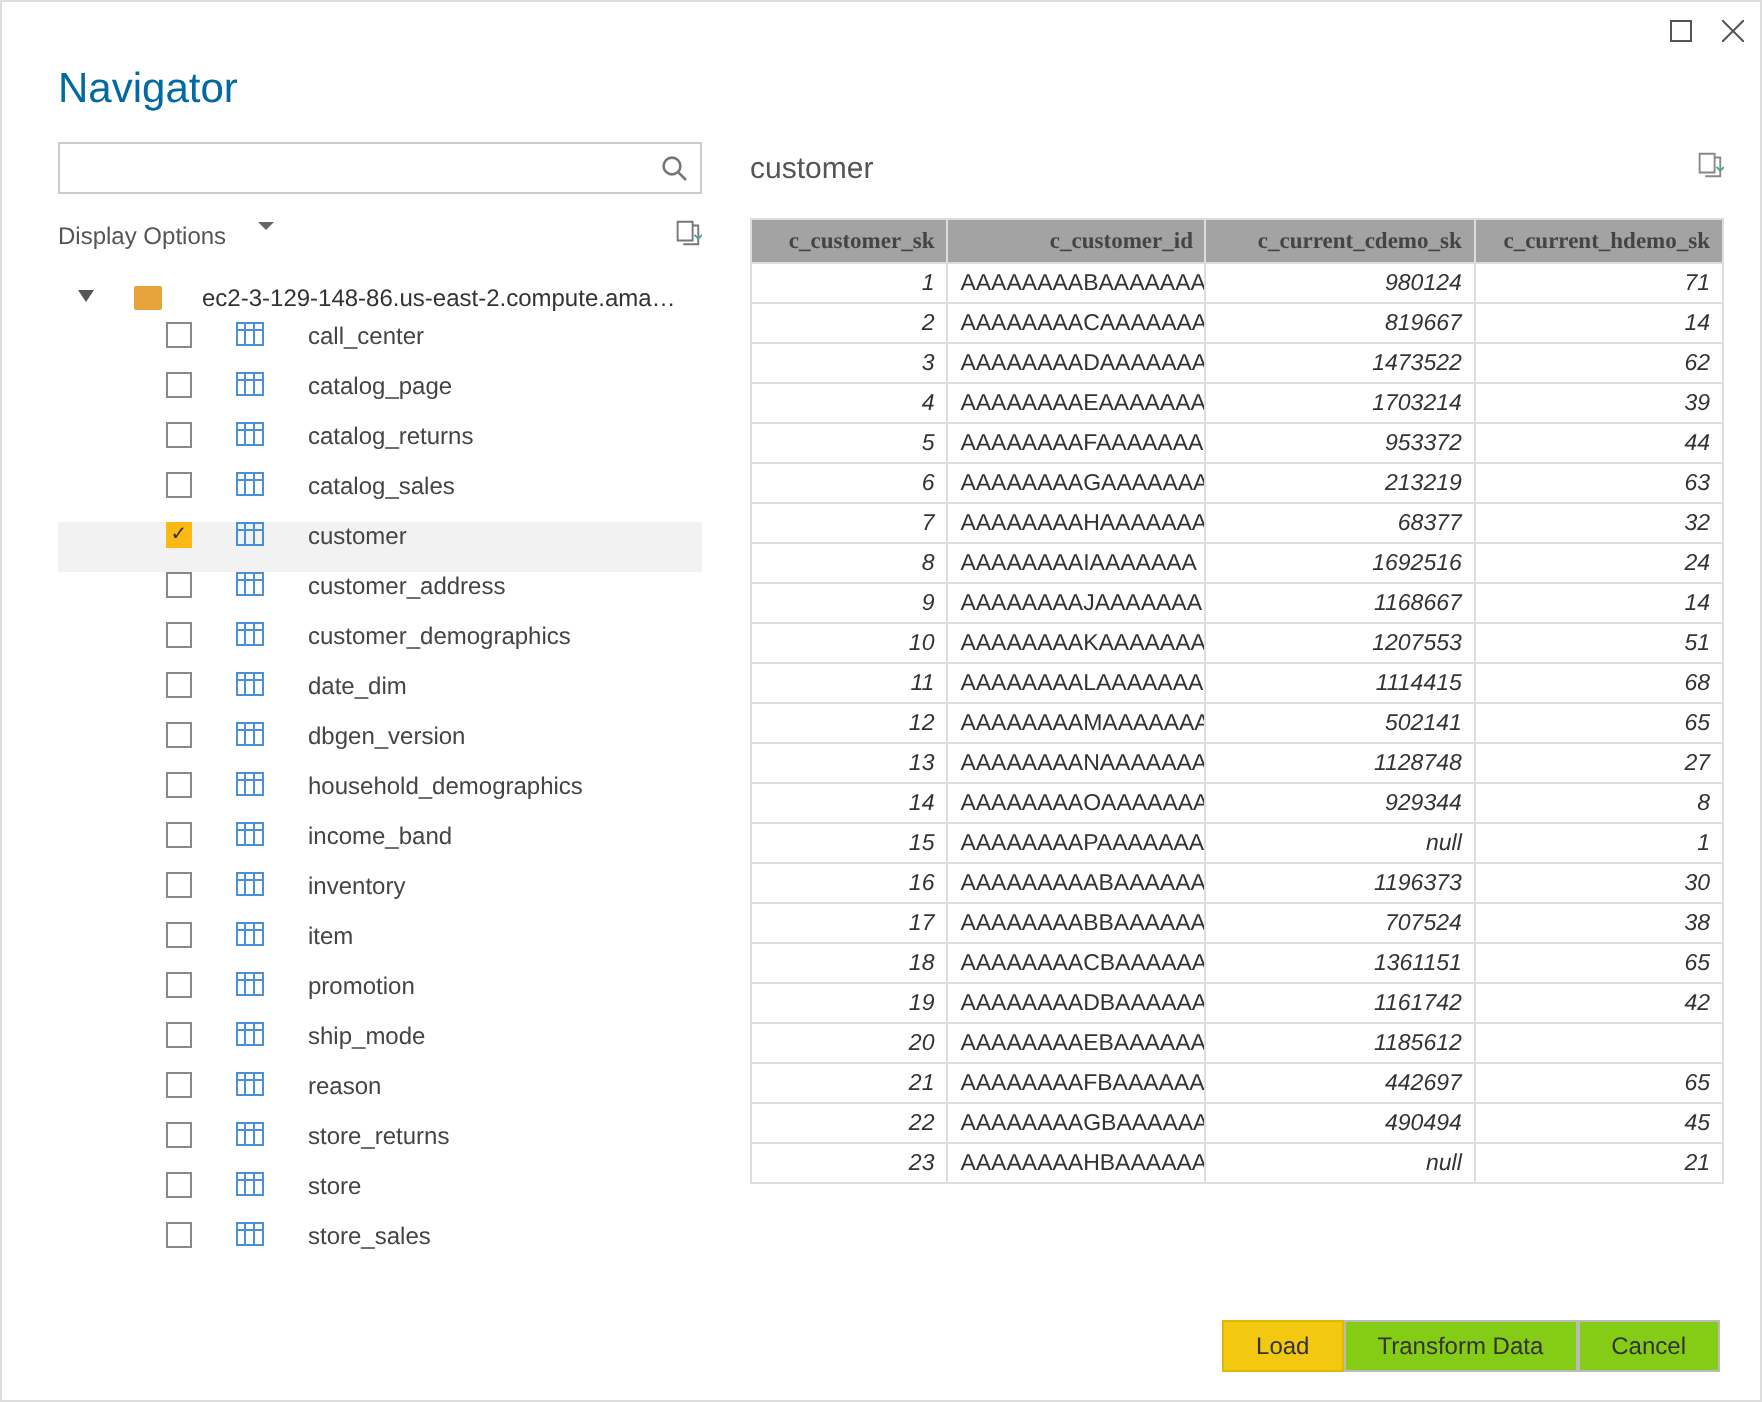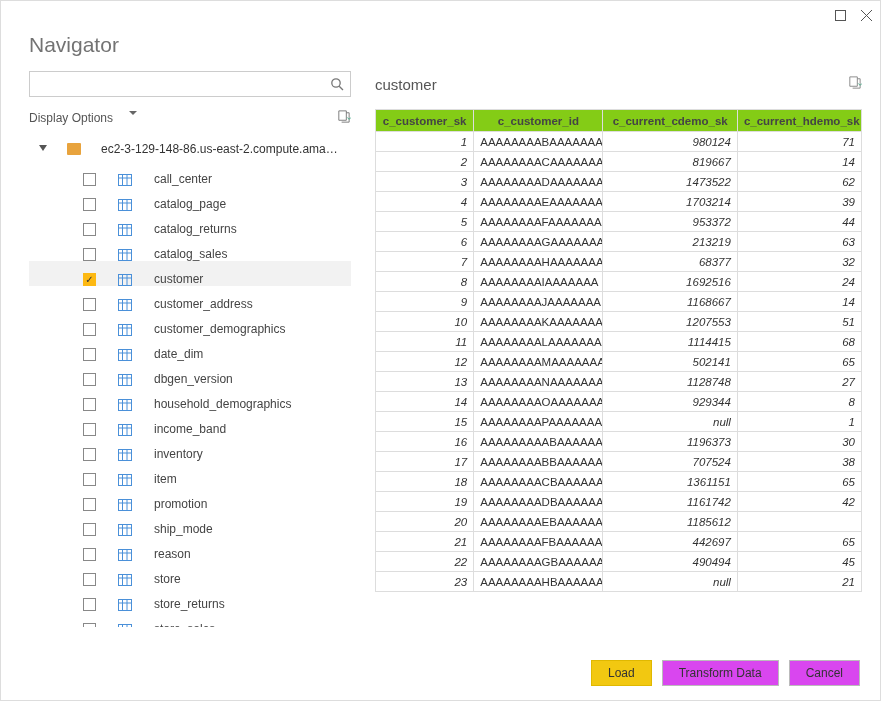--- a/index.html
+++ b/index.html
@@ -21,21 +21,21 @@
     justify-content: flex-end;
     align-items: center;
     padding-right: 8px;
     gap: 14px;
   }
   .titlebar .win-icon { width: 12px; height: 12px; display:flex; align-items:center; justify-content:center; }
   .header {
     padding: 4px 28px 14px 28px;
     font-size: 21px;
     font-weight: 300;
-    color: #737373;
+    color: #0369a1;
   }
   .main {
     flex: 1;
     display: flex;
     padding: 0 18px 0 28px;
     gap: 24px;
     min-height: 0;
   }
   
   .left {
@@ -105,21 +105,21 @@
     width: 14px; height: 12px; background:#e8a33d; border-radius:1px;
     flex-shrink:0;
   }
   .tree-root-label {
     overflow: hidden;
     text-overflow: ellipsis;
     max-width: 240px;
   }
   .tree-item {
     display: flex;
-    align-items: flex-end;
+    align-items: flex-start;
     height: 25px;
     padding-left: 54px;
     gap: 22px;
     cursor: pointer;
   }
   .tree-item.selected { background: #f2f2f2; }
   .chk {
     width: 13px; height: 13px;
     border: 1px solid #888;
     background: #fff;
@@ -189,49 +189,49 @@
   }
   table.grid th, table.grid td {
     border: 1px solid #ddd;
     height: 20px;
     padding: 0 6px;
     white-space: nowrap;
     overflow: hidden;
     font-size: 11.5px;
   }
   table.grid th {
-    background:#84cc16;
+    background:#a3a3a3;
     font-weight: 600;
-    text-align: center;
+    text-align: right;
     color:#444;
     height:22px;
+    font-family:Liberation Serif, serif;
   }
   table.grid td { color:#333; }
   .col-sk { width: 95px; text-align:right; font-style: italic; }
   .col-id { width: 125px; text-align:left; }
   .col-cdemo { width: 130px; text-align:right; font-style: italic; }
   .col-hdemo { width: 120px; text-align:right; font-style: italic; }
   th.col-sk, th.col-id, th.col-cdemo, th.col-hdemo { font-style: normal; text-align:left; }
   th.col-cdemo, th.col-hdemo, th.col-sk { text-align:left; }
   td.col-sk, td.col-cdemo, td.col-hdemo { text-align:right; }
   td.null { color:#888; }
   
   .footer {
     height: 54px;
     display:flex;
     align-items:center;
     justify-content:flex-end;
-    gap: 10px;
     padding: 0 20px;
   }
   .btn {
     height: 26px;
     padding: 0 16px;
     border: 1px solid #bbb;
-    background:#d946ef;
+    background:#84cc16;
     font-size:12px;
     cursor:pointer;
     color:#333;
   }
   .btn.primary {
     background:#f2c811;
     border-color:#e0b800;
     font-weight:500;
   }
   .caret {
@@ -459,31 +459,31 @@
             <span class="tree-label">reason</span>
           </div>
           <div class="tree-item">
             <span class="chk"></span>
             <span class="table-icon"><svg width="14" height="12">
                 <rect x="0.5" y="0.5" width="13" height="11" fill="none" stroke="#4a90d9"></rect>
                 <line x1="0" y1="4" x2="14" y2="4" stroke="#4a90d9"></line>
                 <line x1="4.5" y1="0" x2="4.5" y2="12" stroke="#4a90d9"></line>
                 <line x1="9" y1="0" x2="9" y2="12" stroke="#4a90d9"></line>
               </svg></span>
+            <span class="tree-label">store_returns</span>
+          </div>
+          <div class="tree-item">
+            <span class="chk"></span>
+            <span class="table-icon"><svg width="14" height="12">
+                <rect x="0.5" y="0.5" width="13" height="11" fill="none" stroke="#4a90d9"></rect>
+                <line x1="0" y1="4" x2="14" y2="4" stroke="#4a90d9"></line>
+                <line x1="4.5" y1="0" x2="4.5" y2="12" stroke="#4a90d9"></line>
+                <line x1="9" y1="0" x2="9" y2="12" stroke="#4a90d9"></line>
+              </svg></span>
             <span class="tree-label">store</span>
-          </div>
-          <div class="tree-item">
-            <span class="chk"></span>
-            <span class="table-icon"><svg width="14" height="12">
-                <rect x="0.5" y="0.5" width="13" height="11" fill="none" stroke="#4a90d9"></rect>
-                <line x1="0" y1="4" x2="14" y2="4" stroke="#4a90d9"></line>
-                <line x1="4.5" y1="0" x2="4.5" y2="12" stroke="#4a90d9"></line>
-                <line x1="9" y1="0" x2="9" y2="12" stroke="#4a90d9"></line>
-              </svg></span>
-            <span class="tree-label">store_returns</span>
           </div>
           <div class="tree-item">
             <span class="chk"></span>
             <span class="table-icon"><svg width="14" height="12">
                 <rect x="0.5" y="0.5" width="13" height="11" fill="none" stroke="#4a90d9"></rect>
                 <line x1="0" y1="4" x2="14" y2="4" stroke="#4a90d9"></line>
                 <line x1="4.5" y1="0" x2="4.5" y2="12" stroke="#4a90d9"></line>
                 <line x1="9" y1="0" x2="9" y2="12" stroke="#4a90d9"></line>
               </svg></span>
             <span class="tree-label">store_sales</span>

